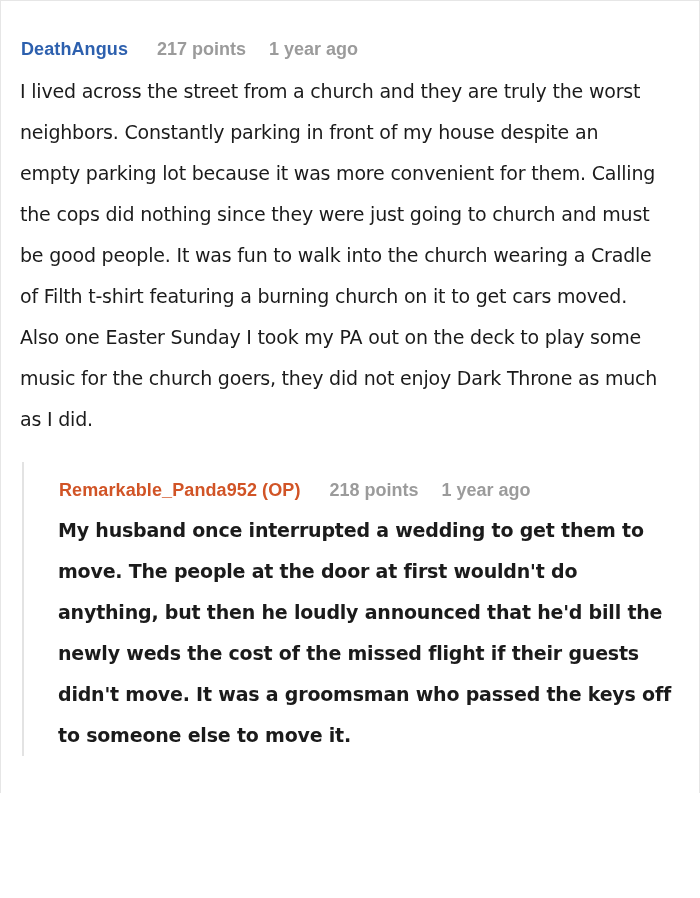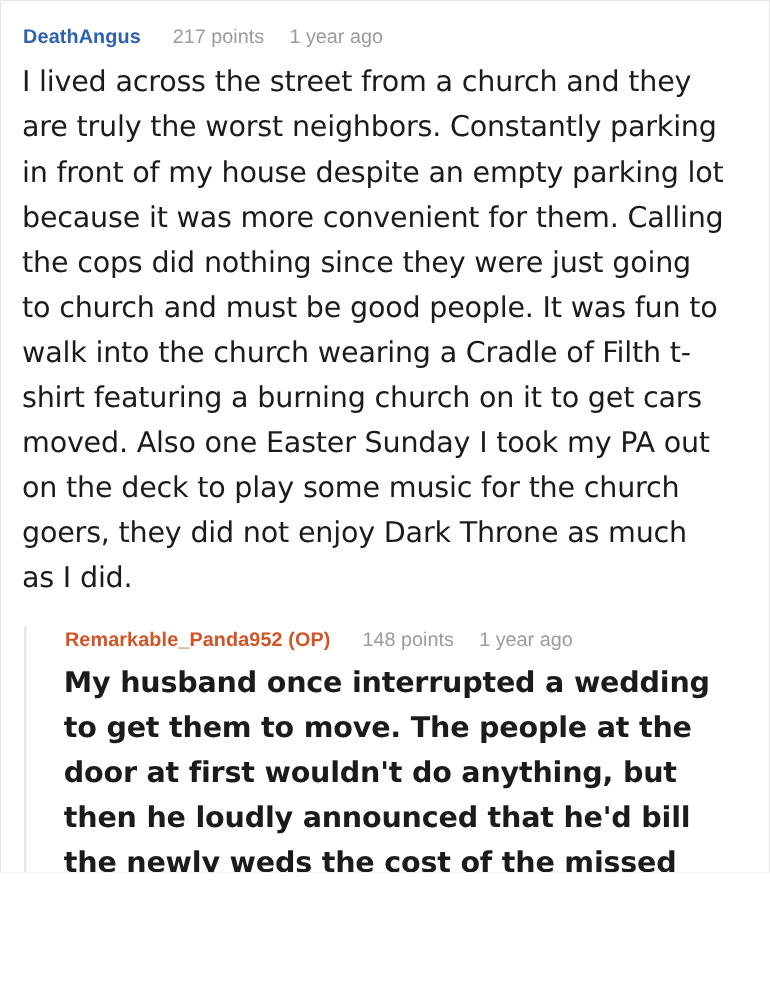--- a/index.html
+++ b/index.html
@@ -38,27 +38,28 @@
   .author {
     font-weight: bold;
     letter-spacing: 0.1px;
     cursor: pointer;
   }
   .author-user { color: var(--author-blue, #2d60ae); }
   .author-op   { color: var(--author-op, #d15426); }
   .meta {
     color: var(--meta-gray, #9b9b9b);
     font-size: 18px;
-    font-weight: normal;
+    font-weight: bold;
+    margin-top: 16px;
   }
   .meta.points { margin-left: 29px; }
   .meta.age    { margin-left: 23px; }
   .comment-body {
     font-family: "DejaVu Sans", sans-serif;
-    font-size: 26px;
+    font-size: 19px;
     line-height: 41px;
     color: var(--body-text, #1b1b1b);
     margin: 10px 0 0 0;
     max-width: 640px;
     letter-spacing: -0.2px;
   }
   .reply {
     margin-top: 22px;
     margin-left: 2px;
     border-left: 2px solid var(--thread-line, #e3e3e3);
@@ -81,21 +82,21 @@
       <header class="comment-header">
         <span class="author author-user">DeathAngus</span>
         <span class="meta points">217 points</span>
         <span class="meta age">1 year ago</span>
       </header>
       <p class="comment-body">I lived across the street from a church and they are truly the worst neighbors. Constantly parking in front of my house despite an empty parking lot because it was more convenient for them. Calling the cops did nothing since they were just going to church and must be good people. It was fun to walk into the church wearing a Cradle of Filth t-shirt featuring a burning church on it to get cars moved. Also one Easter Sunday I took my PA out on the deck to play some music for the church goers, they did not enjoy Dark Throne as much as I did.</p>
 
       <article class="comment reply">
         <header class="comment-header">
           <span class="author author-op">Remarkable_Panda952 (OP)</span>
-          <span class="meta points">148 points</span>
+          <span class="meta points">218 points</span>
           <span class="meta age">1 year ago</span>
         </header>
         <p class="comment-body">My husband once interrupted a wedding to get them to move. The people at the door at first wouldn't do anything, but then he loudly announced that he'd bill the newly weds the cost of the missed flight if their guests didn't move. It was a groomsman who passed the keys off to someone else to move it.</p>
       </article>
 
     </article>
 
   </div>
 </div>
 

